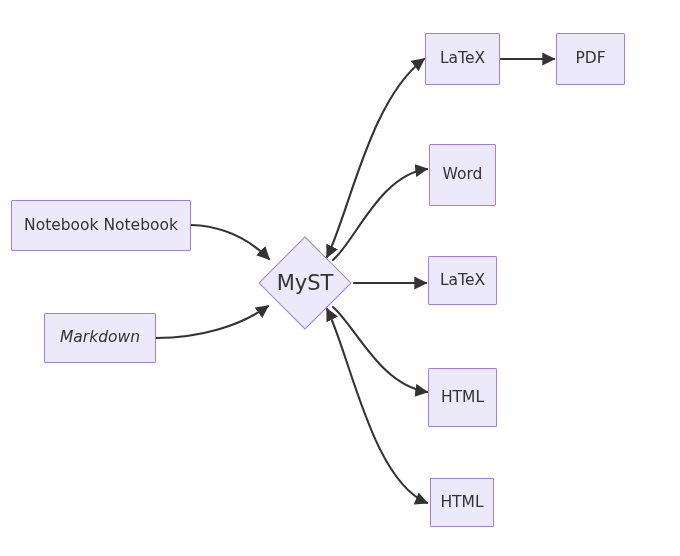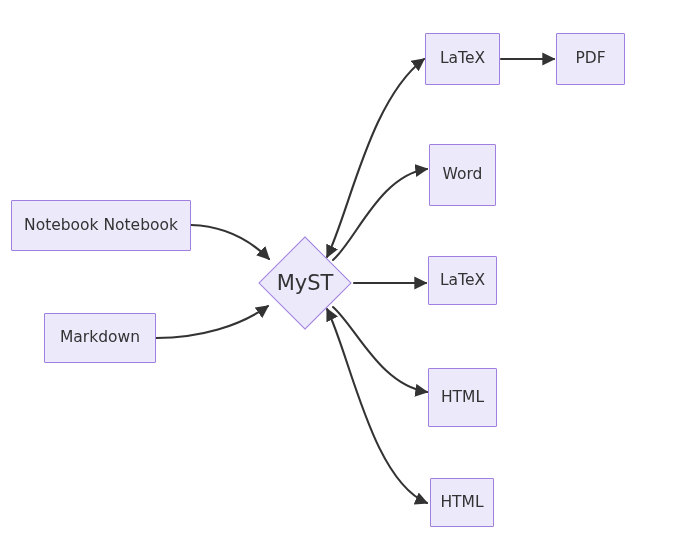--- a/index.html
+++ b/index.html
@@ -107,21 +107,21 @@
 
     <path class="edge-path" marker-end="url(#arrow)" d="M 333,307 C 356,327 380,385 427,392"></path>
 
     <path class="edge-path" marker-start="url(#arrow)" marker-end="url(#arrow)" d="M 327,309 C 350,355 372,480 427,503"></path>
   </svg>
 
   <div class="node-box" style="left:11px; top:200px; width:180px; height:51px;">
     <span>Notebook Notebook</span>
   </div>
 
-  <div class="node-box" style="left:44px; top:313px; width:112px; height:50px;">
+  <div class="node-box" style="left:44px; top:313px; width:112px; height:50px;font-style:italic;">
     <span>Markdown</span>
   </div>
 
   <div class="node-diamond-wrap" style="left:258px; top:236px; width:94px; height:94px;">
     <div class="node-diamond-shape"></div>
     <span class="node-diamond-label">MyST</span>
   </div>
 
   <div class="node-box" style="left:425px; top:33px; width:75px; height:52px;">
     <span>LaTeX</span>

